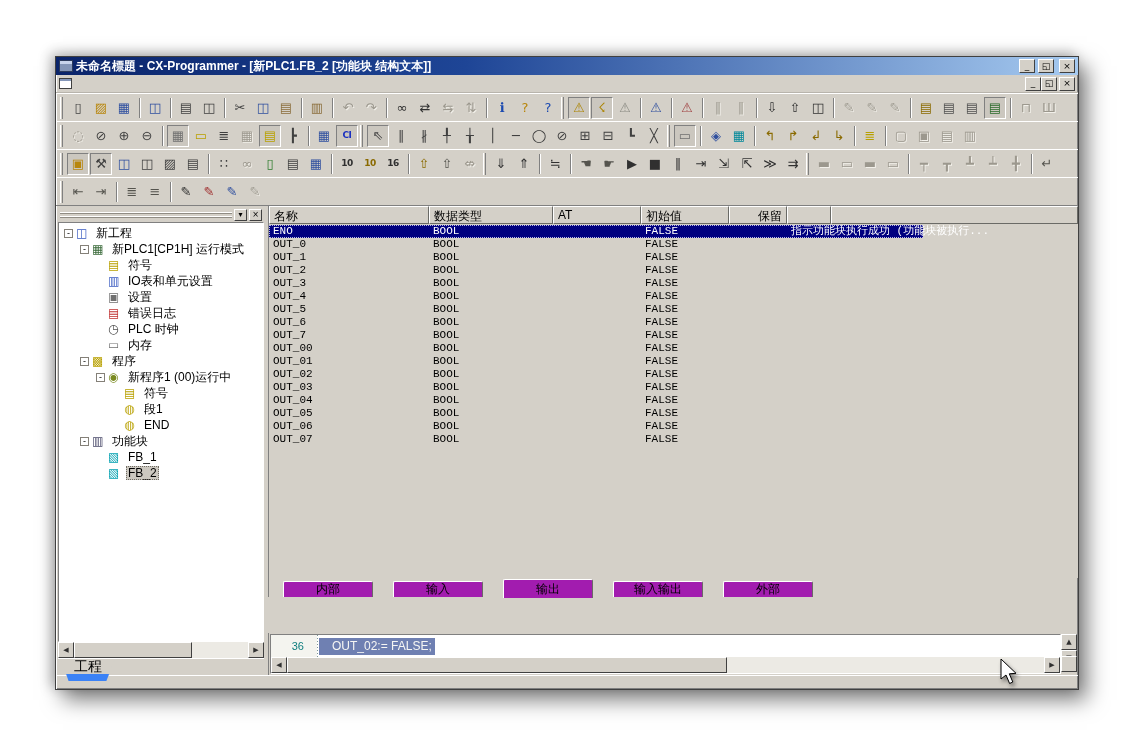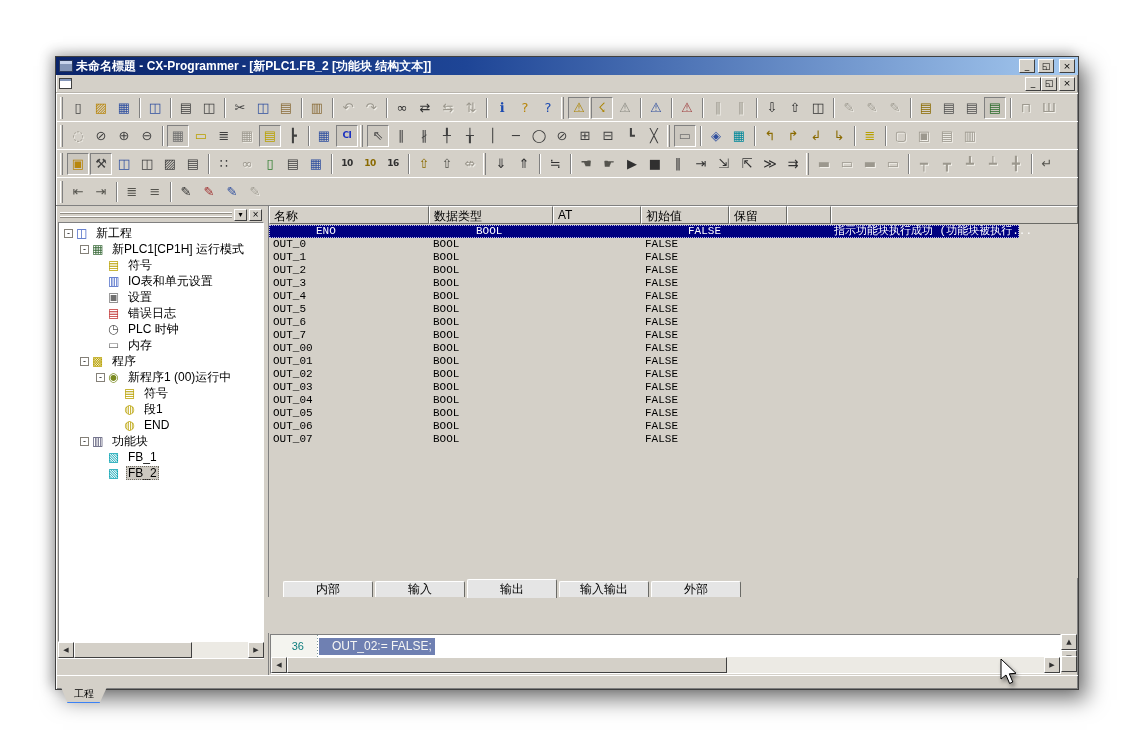--- a/index.html
+++ b/index.html
@@ -73,44 +73,44 @@
   .vscroll { width:16px; flex:none; display:flex; flex-direction:column; background:#eceae4; }
   .sbtn { width:16px; height:16px; flex:none; padding:0; background:#d4d0c8; color:#303030;
     border:1px solid; border-color:#fff #404040 #404040 #fff;
     font-size:7px; display:flex; align-items:center; justify-content:center;
     font-family:"DejaVu Sans",sans-serif; }
   .strack { flex:1; position:relative; }
   .sthumb { position:absolute; background:#d4d0c8;
     border:1px solid; border-color:#fff #404040 #404040 #fff; }
   .lp-tabrow { height:17px; flex:none; display:flex; align-items:flex-start;
     border-top:1px solid #ffffff; padding-left:3px; }
-  .lp-tab { font-size:10px; line-height:14px; padding:0 13px 1px; background:#d4d0c8;
+  .lp-tab { font-size:14px; line-height:14px; padding:0 13px 1px; background:#d4d0c8;
     clip-path:polygon(0 0,100% 0,84% 100%,14% 100%);
-    border-bottom:1px solid #3b82f6;margin-top:28px; }
+    border-bottom:7px solid #3b82f6; }
   .splitter { width:4px; flex:none; }
   
   .rightpanel { flex:1; min-width:0; display:flex; flex-direction:column; }
   .vartable { height:372px; flex:none; display:flex; flex-direction:column;
     border-left:1px solid #808080; background:#d4d0c8; }
   .vhead { height:18px; flex:none; display:flex; }
   .vh { flex:none; background:#d4d0c8; font-size:12px; padding:1px 4px;
     border:1px solid; border-color:#fff #6a6a66 #6a6a66 #fff;
     white-space:nowrap; overflow:hidden; }
   .vh.fill { flex:1; }
   .vbody { flex:1; overflow:hidden; padding-top:1px; }
   .vrow { height:13px; display:flex; font-family:"Liberation Mono",monospace;
     font-size:11px; line-height:13px; white-space:nowrap; }
-  .vrow.sel { background:#000080; color:#ffffff; width:750px;
-    outline:1px dotted #b8b8e8; outline-offset:-1px;padding-left:43px; }
+  .vrow.sel { background:#000080; color:#ffffff; width:654px;
+    outline:1px dotted #b8b8e8; outline-offset:-1px; }
   .vc { flex:none; padding:0 4px; overflow:hidden; }
   
   .tabsrow { height:19px; flex:none; display:flex; align-items:flex-end;
     padding-left:14px; border-left:1px solid #808080; }
-  .stab { height:16px; min-width:90px; flex:none; margin-right:2px; text-align:center;
-    font-size:12px; line-height:15px; background:#e5e5e5; border:1px solid;
+  .stab { height:16px; min-width:90px; flex:none; margin-right:20px; text-align:center;
+    font-size:12px; line-height:15px; background:#a21caf; border:1px solid;
     border-color:#fff #6a6a66 #6a6a66 #fff; border-bottom:none; border-radius:2px 2px 0 0; }
   .stab.active { height:19px; position:relative; top:1px; line-height:19px; z-index:2; }
   
   .codearea { flex:1; min-height:0; display:flex; border-left:1px solid #808080; padding:1px;margin-top:36px; }
   .code-left { flex:1; min-width:0; display:flex; flex-direction:column;
     border:1px solid; border-color:#808080 #ffffff #ffffff #808080; }
   .code-view { flex:1; min-height:0; overflow:hidden; padding-top:3px;
     background:
       repeating-linear-gradient(180deg,#7d9898 0 1px,transparent 1px 3px) 46px 0/1px 100% no-repeat,
       linear-gradient(90deg,#f4f4ef 0 46px,#ffffff 46px); }
@@ -668,21 +668,21 @@
     <div class="splitter"></div>
 
     <div class="rightpanel">
 
       <div class="vartable">
         <div class="vhead">
             <div class="vh" style="width: 160px;">名称</div>
             <div class="vh" style="width: 124px;">数据类型</div>
             <div class="vh" style="width: 88px;">AT</div>
             <div class="vh" style="width: 88px;">初始值</div>
-            <div class="vh" style="width: 58px;">保留</div>
+            <div class="vh" style="width: 58px; text-align: right;">保留</div>
             <div class="vh" style="width: 44px;"></div>
             <div class="vh fill"></div>
           </div>
         <div class="vbody">
             <div class="vrow sel">
               <span class="vc" style="width: 160px;">ENO</span>
               <span class="vc" style="width: 124px;">BOOL</span>
               <span class="vc" style="width: 88px;"></span>
               <span class="vc" style="width: 88px;">FALSE</span>
               <span class="vc" style="width: 58px;"></span>

